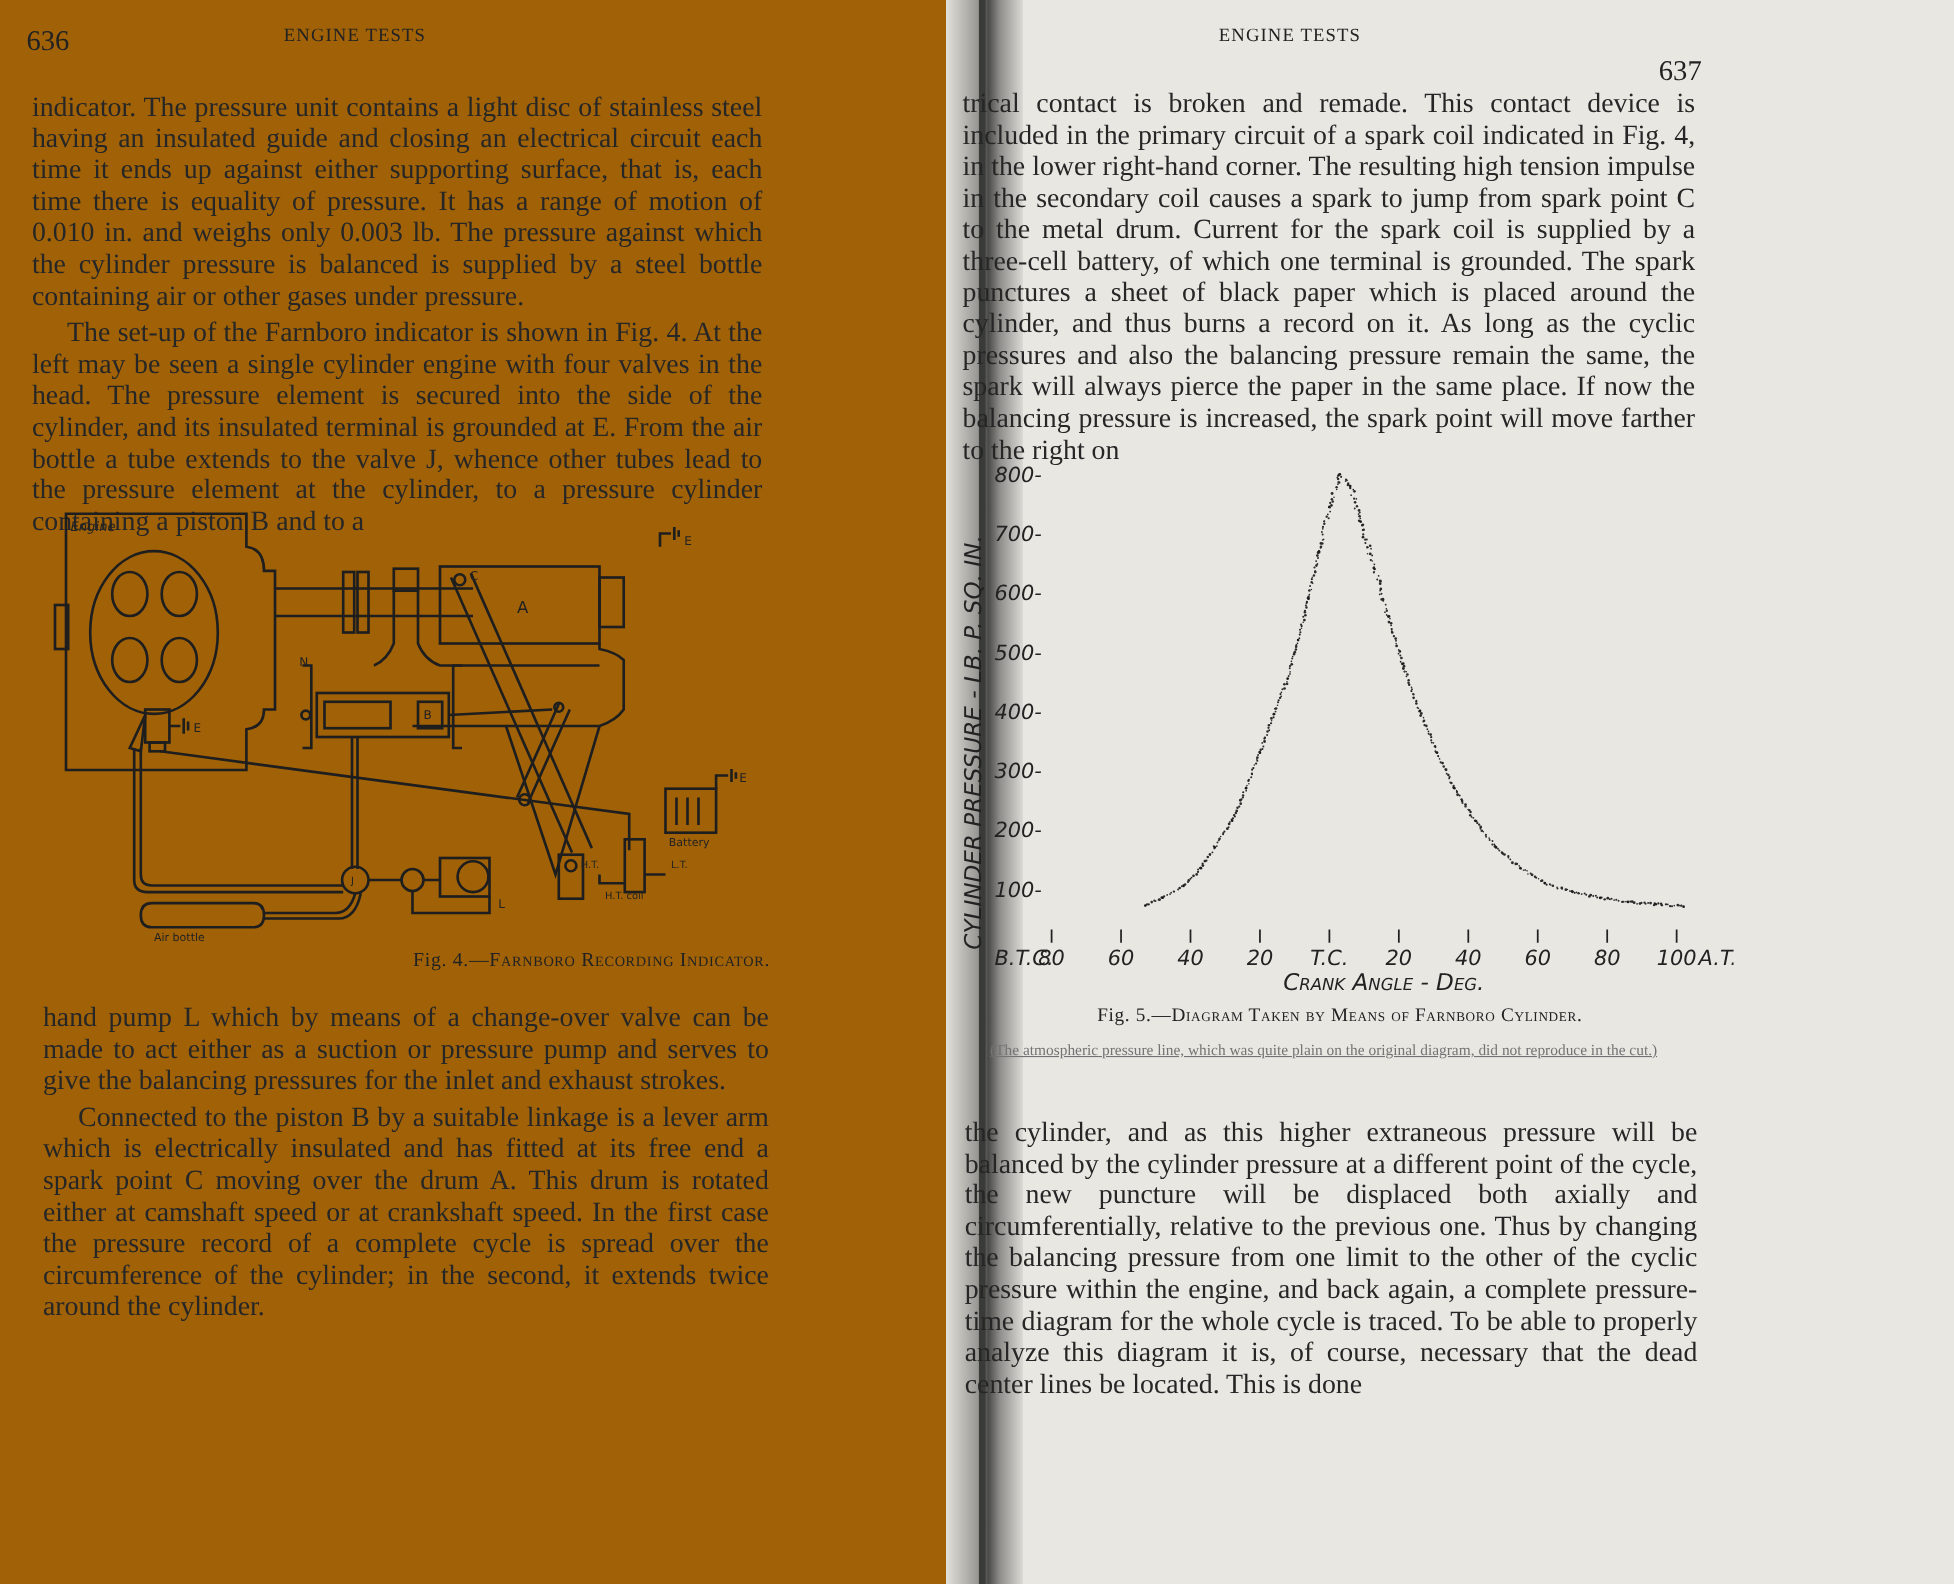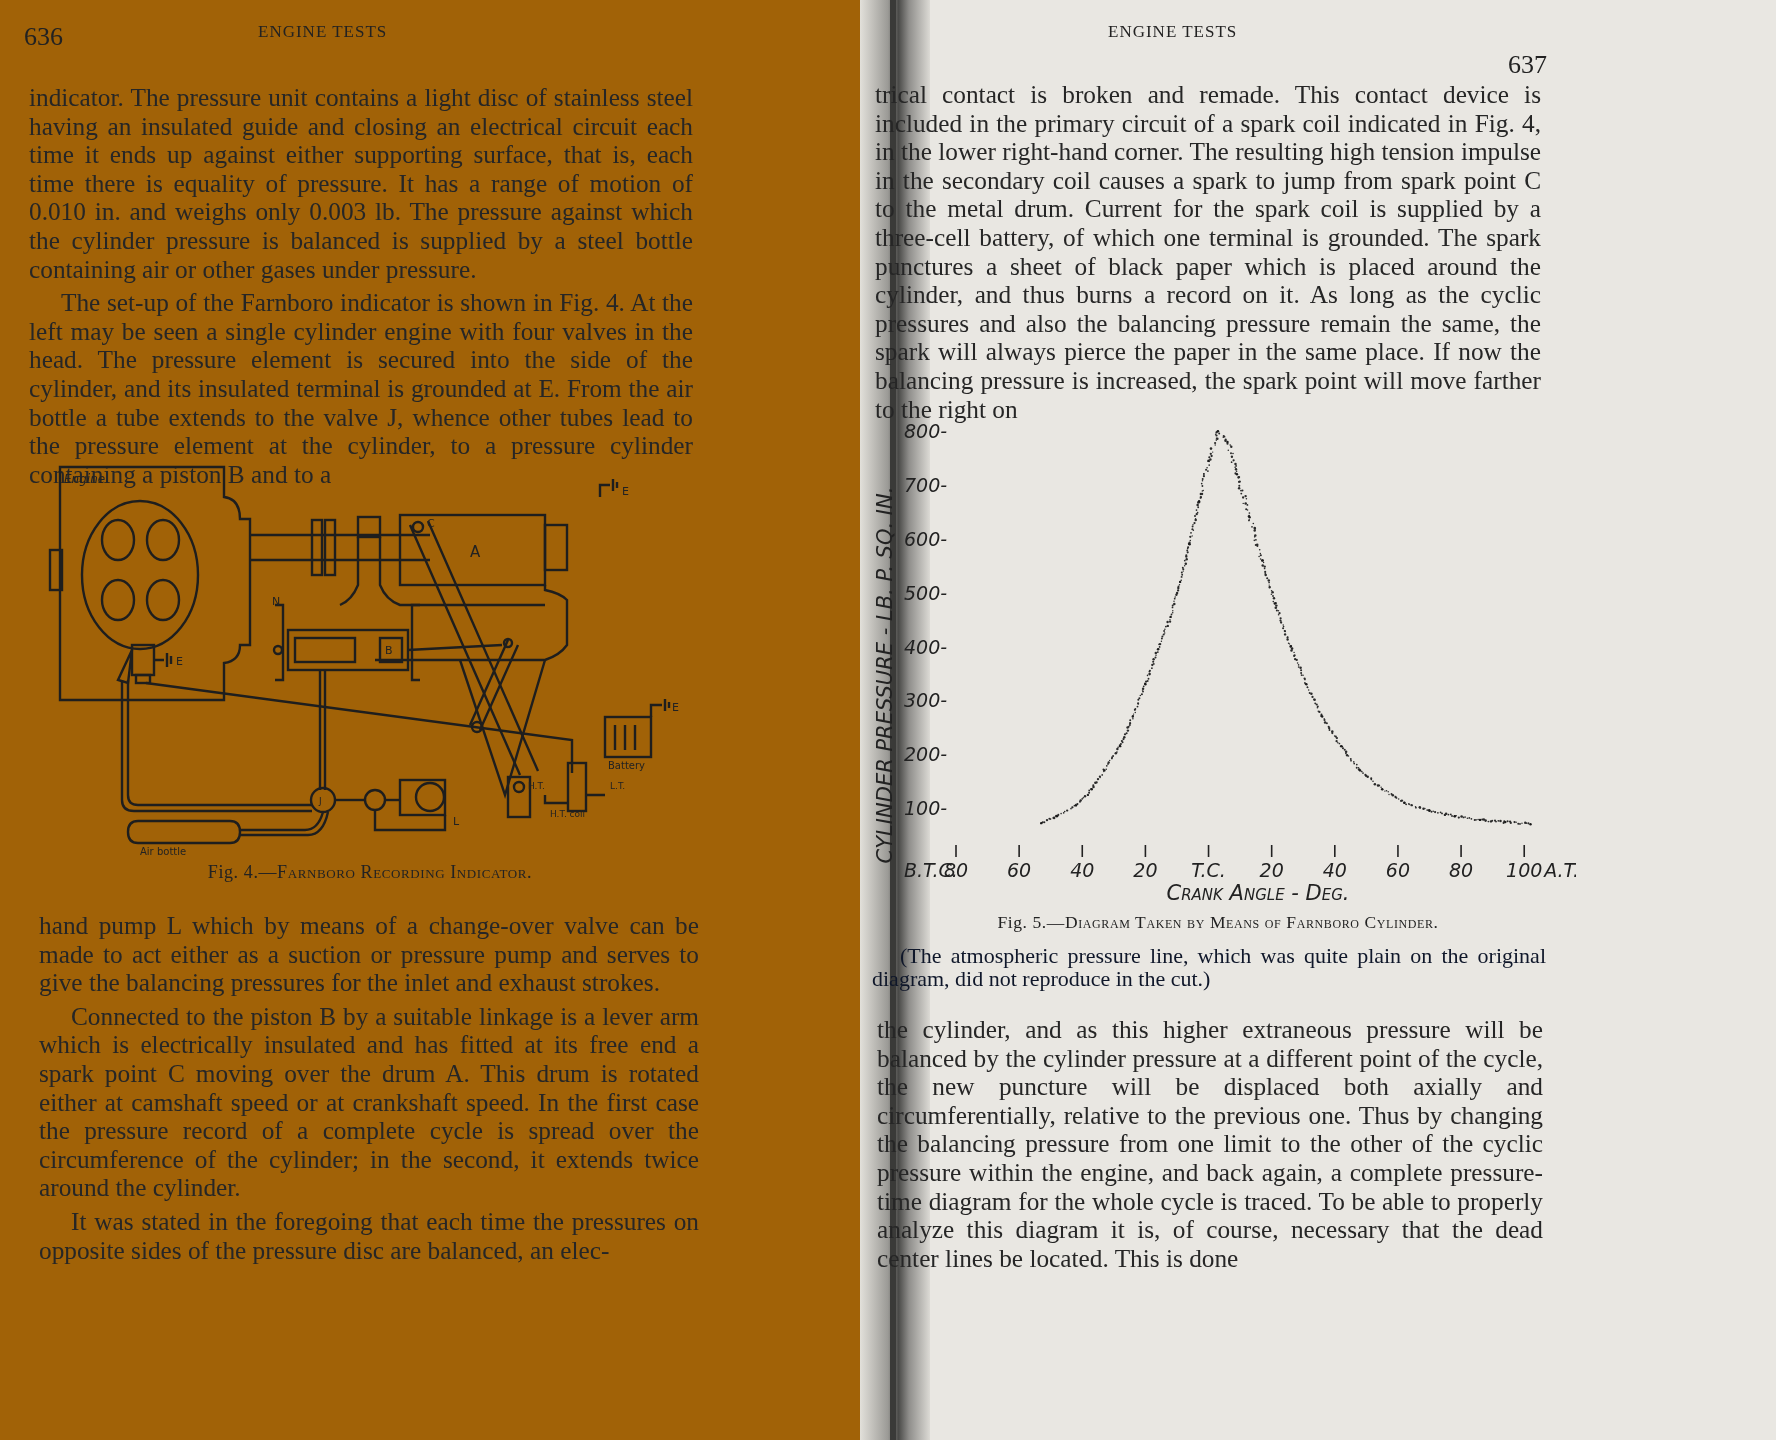--- a/index.html
+++ b/index.html
@@ -11,21 +11,21 @@
   .gutter{position:absolute;left:860px;top:0;width:70px;height:1440px;
           background:linear-gradient(90deg,#e2e0da 0%,#9b9a96 40%,#4a4a48 55%,#8f8e8b 70%,#dcdad5 100%);}
   .gutter-dark{position:absolute;left:890px;top:0;width:6px;height:1440px;background:#3a3a38;}
   .running-head{position:absolute;top:22px;font-size:17px;letter-spacing:1px;font-family:"Liberation Serif",serif;}
   .page-num{position:absolute;top:22px;font-size:26px;font-family:"Liberation Serif",serif;}
   .text-block{position:absolute;font-size:25.3px;line-height:28.6px;font-family:"Liberation Serif",serif;color:#262626;}
   .text-block p{margin:5px;text-align:justify;}
   .text-block p.indent{text-indent:32px;}
   .caption{position:absolute;font-family:"Liberation Serif",serif;font-size:18px;letter-spacing:0.6px;text-align:center;}
   .caption .sc{font-variant:small-caps;}
-  .note{position:absolute;font-family:"Liberation Serif",serif;font-size:22px;line-height:23px;color:#0f172a;}
+  .note{position:absolute;font-family:"Liberation Serif",serif;font-size:14px;line-height:23px;color:#737373;text-decoration:underline;}
   .hand{font-family:"DejaVu Sans",sans-serif;font-style:italic;fill:#222;}
   svg text{font-family:"DejaVu Sans",sans-serif;}
 </style>
 </head>
 <body>
 
 <div class="page page-left">
   <div class="page-num" style="left:24px;">636</div>
   <div class="running-head" style="left:258px;">ENGINE TESTS</div>
 
@@ -111,28 +111,27 @@
     <text x="345" y="199" font-size="11" fill="#222">B</text>
     <text x="279" y="349" font-size="9" fill="#222">J</text>
     <text x="413" y="370" font-size="11" fill="#222">L</text>
     <text x="568" y="314" font-size="10" fill="#222">Battery</text>
     <text x="488" y="334" font-size="9" fill="#222">H.T.</text>
     <text x="570" y="334" font-size="9" fill="#222">L.T.</text>
     <text x="510" y="362" font-size="9" fill="#222">H.T. coil</text>
     <text x="100" y="400" font-size="10" fill="#222">Air bottle</text>
   </svg>
 
-  <div class="caption" style="left:40px;top:862px;width:660px;">
+  <div class="caption" style="left:40px;top:862px;width:660px;text-align:right;">
     <span>Fig. 4.</span>—<span class="sc">Farnboro Recording Indicator.</span>
   </div>
 
   <div class="text-block" style="left:34px;top:906px;width:670px;">
     <p>hand pump L which by means of a change-over valve can be made to act either as a suction or pressure pump and serves to give the balancing pressures for the inlet and exhaust strokes.</p>
     <p class="indent">Connected to the piston B by a suitable linkage is a lever arm which is electrically insulated and has fitted at its free end a spark point C moving over the drum A. This drum is rotated either at camshaft speed or at crankshaft speed. In the first case the pressure record of a complete cycle is spread over the circumference of the cylinder; in the second, it extends twice around the cylinder.</p>
-    <p class="indent">It was stated in the foregoing that each time the pressures on opposite sides of the pressure disc are balanced, an elec-</p>
   </div>
 </div>
 
 <div class="gutter"></div>
 <div class="gutter-dark"></div>
 
 <div class="page page-right" style="background:transparent;">
   <div class="running-head" style="left:218px;">ENGINE TESTS</div>
   <div class="page-num" style="left:618px;margin-top:28px;">637</div>
 

